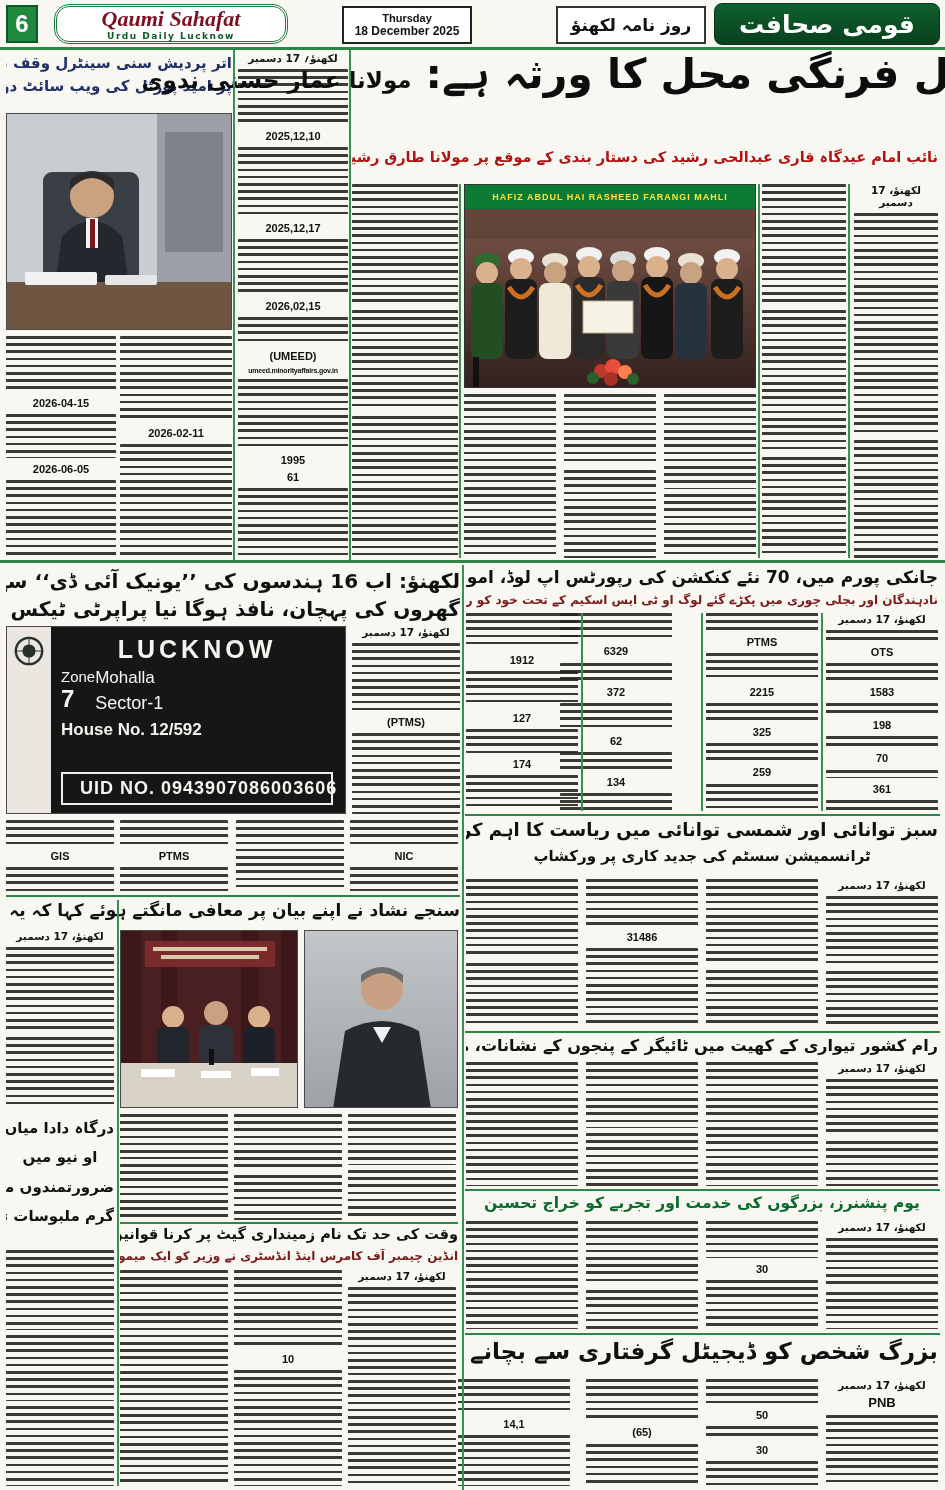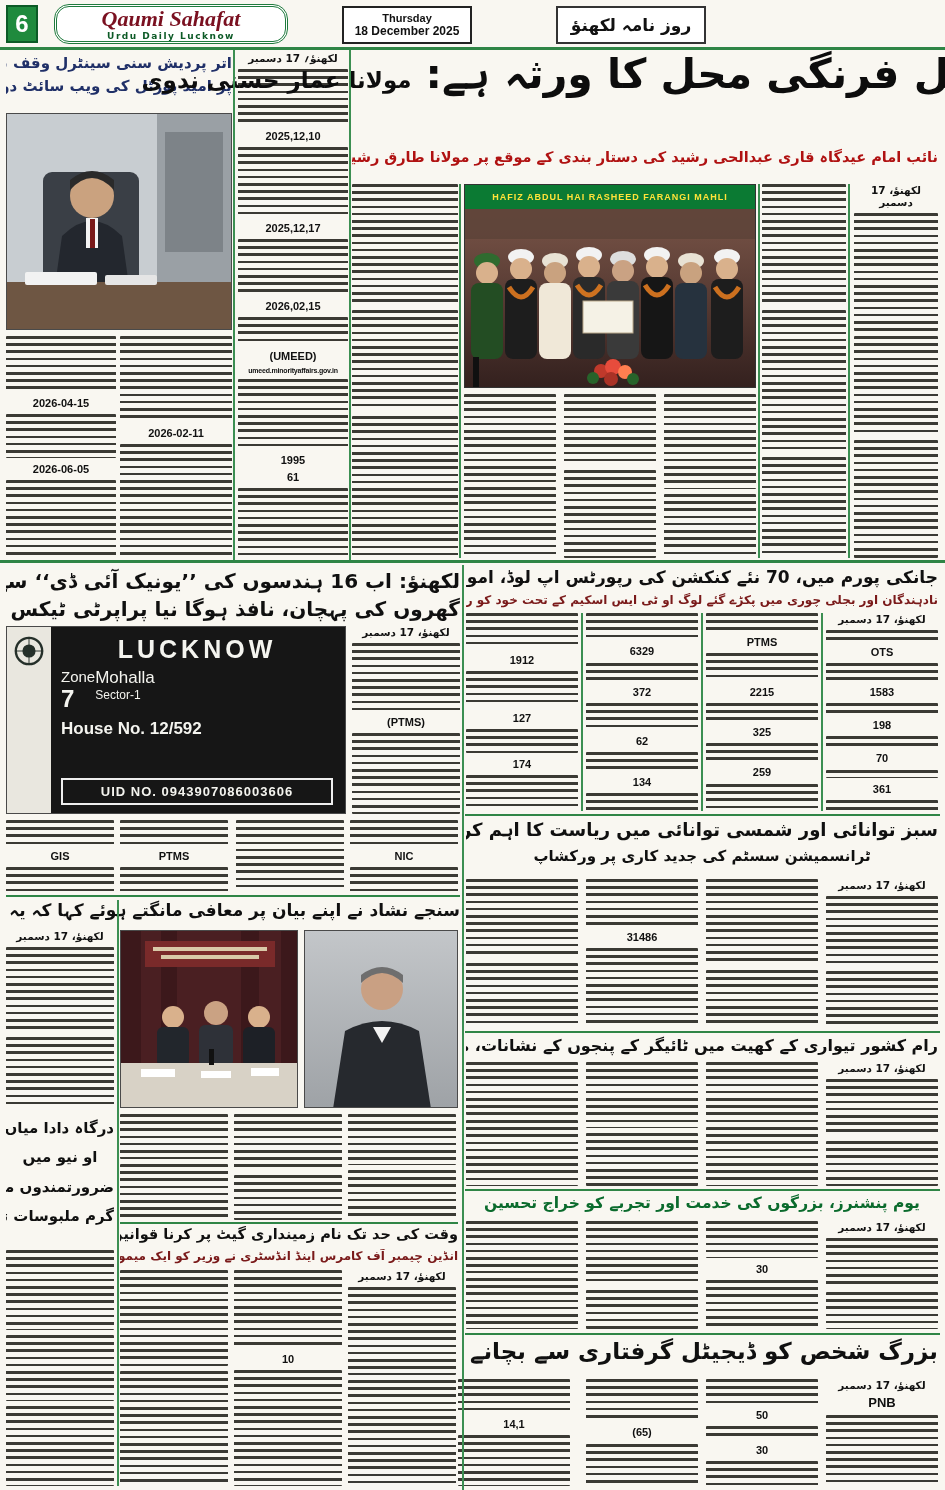--- a/index.html
+++ b/index.html
@@ -47,43 +47,44 @@
 
   
   .plate{background:#161616;display:flex}
   .plate-strip{width:44px;background:#e9e7df;display:flex;justify-content:center;align-items:flex-start;padding-top:8px}
   .plate-main{flex:1;color:#f4f4ef;font-family:"Liberation Sans",sans-serif;padding:8px 12px 8px 10px;display:flex;flex-direction:column;overflow:hidden}
   .plate-city{font-size:25px;font-weight:bold;letter-spacing:4px;text-align:center;white-space:nowrap}
   .plate-row{display:flex;justify-content:flex-start;margin-top:4px}
   .pz1{font-size:15px;display:block}
   .pz2{font-size:24px;font-weight:bold;display:block}
   .pm{font-size:17px;white-space:nowrap}
-  .ps{font-size:12px;white-space:nowrap}
+  .ps{font-size:18px;margin-top:5px;white-space:nowrap}
   .plate-house{font-size:17px;font-weight:bold;margin-top:6px;white-space:nowrap}
-  .plate-uid{margin-top:auto;border:2px solid #eee;padding:4px 8px;font-size:13px;font-weight:bold;
+  .plate-uid{margin-top:auto;border:2px solid #eee;padding:4px 17px;font-size:18px;font-weight:bold;
              letter-spacing:1px;text-align:center;white-space:nowrap}
 
   .banner{height:24px;background:#0b7a33;display:flex;align-items:center;justify-content:center}
   .banner span{color:#ffe23a;font-family:"Liberation Sans",sans-serif;font-size:9px;font-weight:bold;letter-spacing:1px;white-space:nowrap}
 </style>
 </head>
 <body>
 
 <div id="page">
 
   <div class="abs pagenum">6</div>
   <div class="abs logo">
     <div class="en">Qaumi Sahafat</div>
     <div class="sub2">Urdu Daily Lucknow</div>
   </div>
   <div class="abs datebox">
     <div class="d1">Thursday</div>
     <div class="d2">18 December 2025</div>
   </div>
   <div class="abs calbox ur">روز نامہ لکھنؤ</div>
+  <div class="abs nameplate ur">قومی صحافت</div>
   <div class="hrule" style="left:0;top:47px;width:945px;height:3px"></div>
 
   <div class="abs hl ur" style="left:6px;top:52px;width:226px;height:58px;font-size:15px;color:#203068">
     <div>اتر پردیش سنی سینٹرل وقف بورڈ کی درخواست</div>
     <div>پر امید پورٹل کی ویب سائٹ دوبارہ شروع</div>
   </div>
 
   <div class="photo" style="left:6px;top:113px;width:226px;height:217px">
     <svg width="226" height="217" viewBox="0 0 226 217" preserveAspectRatio="none">
       <rect width="226" height="217" fill="#c8cdd1"></rect>
@@ -293,21 +294,21 @@
 
   <div class="col" style="left:466px;top:613px;width:112px;height:198px">
     <div class="greek" style="flex:3"></div>
     <div class="tok">1912</div>
     <div class="greek" style="flex:3"></div>
     <div class="tok">127</div>
     <div class="greek" style="flex:2"></div>
     <div class="tok">174</div>
     <div class="greek" style="flex:3"></div>
   </div>
-  <div class="col" style="left:586px;top:613px;width:112px;height:198px">
+  <div class="col" style="left:560px;top:613px;width:112px;height:198px">
     <div class="greek" style="flex:3"></div>
     <div class="tok">6329</div>
     <div class="greek" style="flex:2"></div>
     <div class="tok">372</div>
     <div class="greek" style="flex:3"></div>
     <div class="tok">62</div>
     <div class="greek" style="flex:2"></div>
     <div class="tok">134</div>
     <div class="greek" style="flex:2"></div>
   </div>

